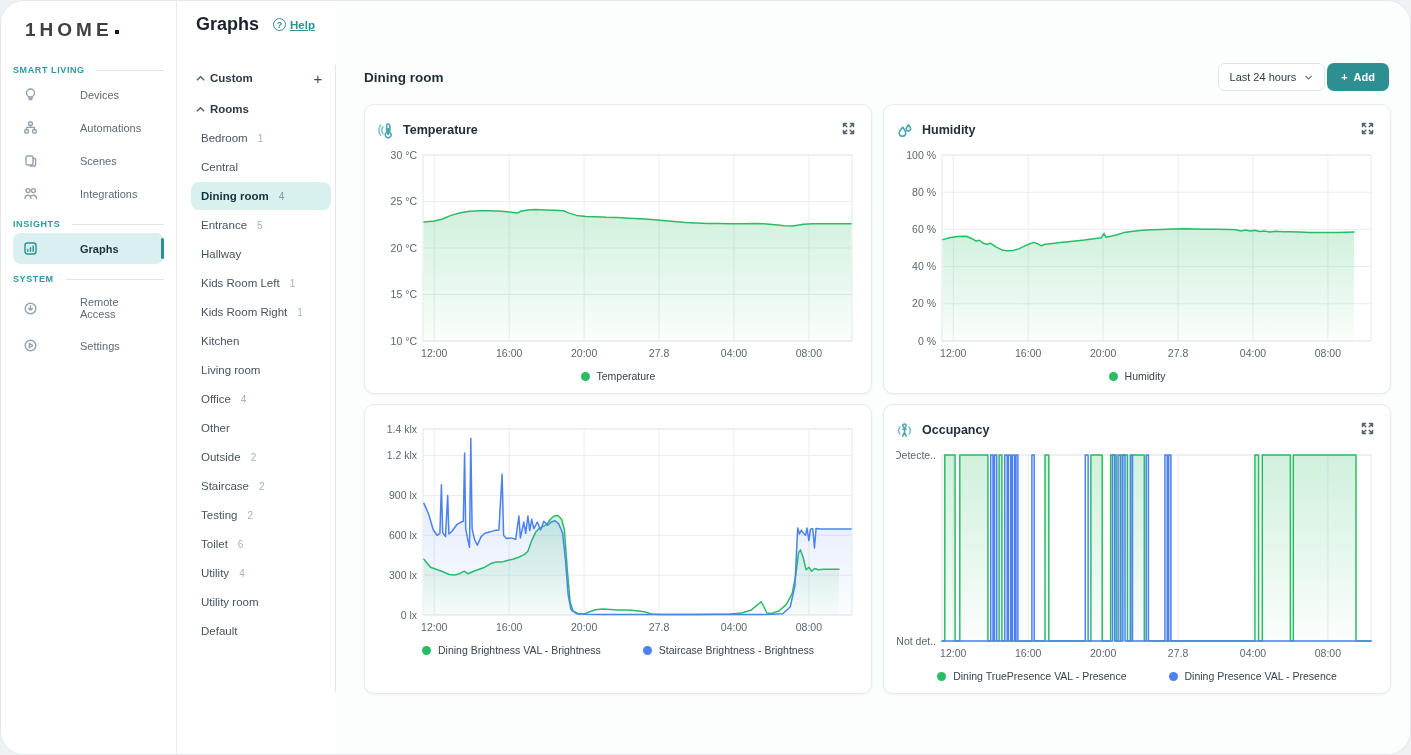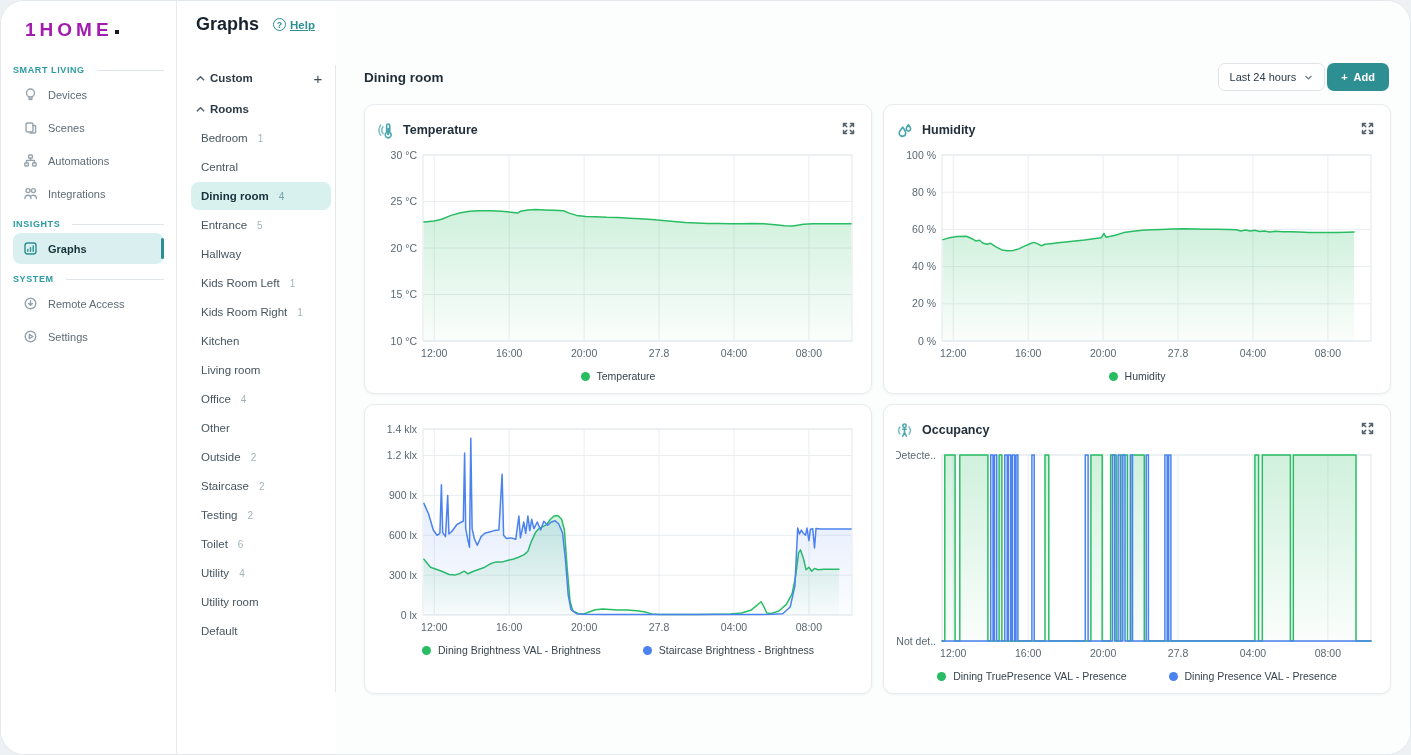--- a/index.html
+++ b/index.html
@@ -1,28 +1,28 @@
 <!DOCTYPE html>
 <html><head>
 <meta charset="utf-8">
 <style>
   * { margin:0; padding:0; box-sizing:border-box; }
   html,body { width:1411px; height:755px; background:#eef1f3; font-family:"Liberation Sans", sans-serif; }
   .window { position:relative; width:1411px; height:755px; background:#fff; border-radius:24px; overflow:hidden; border:1px solid #e3e8ec; }
 
   
   .sidebar { position:absolute; left:0; top:0; width:176px; height:100%; background:#fff; border-right:1px solid #e8ecef; padding:14px 12px 0 12px; }
-  .logo { font-size:19px; font-weight:bold; letter-spacing:4px; color:#a21caf; padding:4px 0 14px 12px; display:flex; align-items:center; }
+  .logo { font-size:19px; font-weight:bold; letter-spacing:4px; color:#404040; padding:4px 0 14px 12px; display:flex; align-items:center; }
   .logo .sq { width:4px; height:4px; background:#10191f; margin-left:2px; margin-top:4px; display:inline-block; }
   .side-sec-head { display:flex; align-items:center; gap:12px; margin:10px 0 4px 0; }
   .side-sec-head span { font-size:9px; font-weight:bold; letter-spacing:.6px; color:#2c9ba0; white-space:nowrap; }
   .side-sec-head i { flex:1; height:1px; background:#dfe5e9; }
   .side-item { display:flex; align-items:center; gap:10px; padding:8px 10px; border-radius:8px; cursor:pointer; position:relative; margin:2px 0; }
   .side-item svg { width:15px; height:15px; stroke:#94a3ad; fill:none; stroke-width:1.4; flex:none; }
-  .side-item span { font-size:11px; color:#5d6b76; }
+  .side-item span { font-size:11px; color:#5d6b76;margin-left:32px; }
   .side-item.active { background:#daf0f0; }
   .side-item.active span { color:#173237; font-weight:bold; }
   .side-item.active svg { stroke:#2e8f92; }
   .side-item.active::after { content:""; position:absolute; right:0; top:5px; bottom:5px; width:3px; border-radius:3px; background:#2e8f92; }
 
   
   .rooms-panel { position:absolute; left:176px; top:60px; width:158px; bottom:0; padding:0 4px 0 14px; }
   .rooms-divider { position:absolute; left:334px; top:64px; bottom:62px; width:1px; background:#e4e8eb; }
   .group-row { display:flex; align-items:center; gap:4px; padding:8px 4px; }
   .group-row .lbl { font-size:11.5px; font-weight:bold; color:#2c3a46; flex:1; }
@@ -78,33 +78,33 @@
         </div>
         <div class="side-item">
           <svg class="" viewBox="0 0 15 15" stroke-linecap="round" stroke-linejoin="round">
             <circle cx="7.5" cy="6" r="4"></circle>
             <path d="M6 10v2h3v-2M6.5 12.5h2"></path>
           </svg>
           <span>Devices</span>
         </div>
         <div class="side-item">
           <svg class="" viewBox="0 0 15 15" stroke-linecap="round" stroke-linejoin="round">
-            <rect x="3" y="3" width="7" height="9" rx="1.4"></rect>
-            <path d="M10 5.5h1.6a1 1 0 0 1 1 1V12a1 1 0 0 1-1 1H7"></path>
-          </svg>
-          <span>Scenes</span>
-        </div>
-        <div class="side-item">
-          <svg class="" viewBox="0 0 15 15" stroke-linecap="round" stroke-linejoin="round">
             <rect x="5.6" y="2" width="3.8" height="3.2" rx="1"></rect>
             <rect x="1.8" y="9.8" width="3.6" height="3.2" rx="1"></rect>
             <rect x="9.6" y="9.8" width="3.6" height="3.2" rx="1"></rect>
             <path d="M7.5 5.2v2.2M7.5 7.4H3.6v2.4M7.5 7.4h3.9v2.4"></path>
           </svg>
           <span>Automations</span>
+        </div>
+        <div class="side-item">
+          <svg class="" viewBox="0 0 15 15" stroke-linecap="round" stroke-linejoin="round">
+            <rect x="3" y="3" width="7" height="9" rx="1.4"></rect>
+            <path d="M10 5.5h1.6a1 1 0 0 1 1 1V12a1 1 0 0 1-1 1H7"></path>
+          </svg>
+          <span>Scenes</span>
         </div>
         <div class="side-item">
           <svg class="" viewBox="0 0 15 15" stroke-linecap="round" stroke-linejoin="round">
             <circle cx="5" cy="4.6" r="2"></circle>
             <circle cx="10.4" cy="4.6" r="2"></circle>
             <path d="M2 12.6c0-2 1.3-3.3 3-3.3s3 1.3 3 3.3M8.6 9.6c.5-.3 1.1-.4 1.8-.4 1.7 0 3 1.3 3 3.3"></path>
           </svg>
           <span>Integrations</span>
         </div>
         <div class="side-sec-head">

